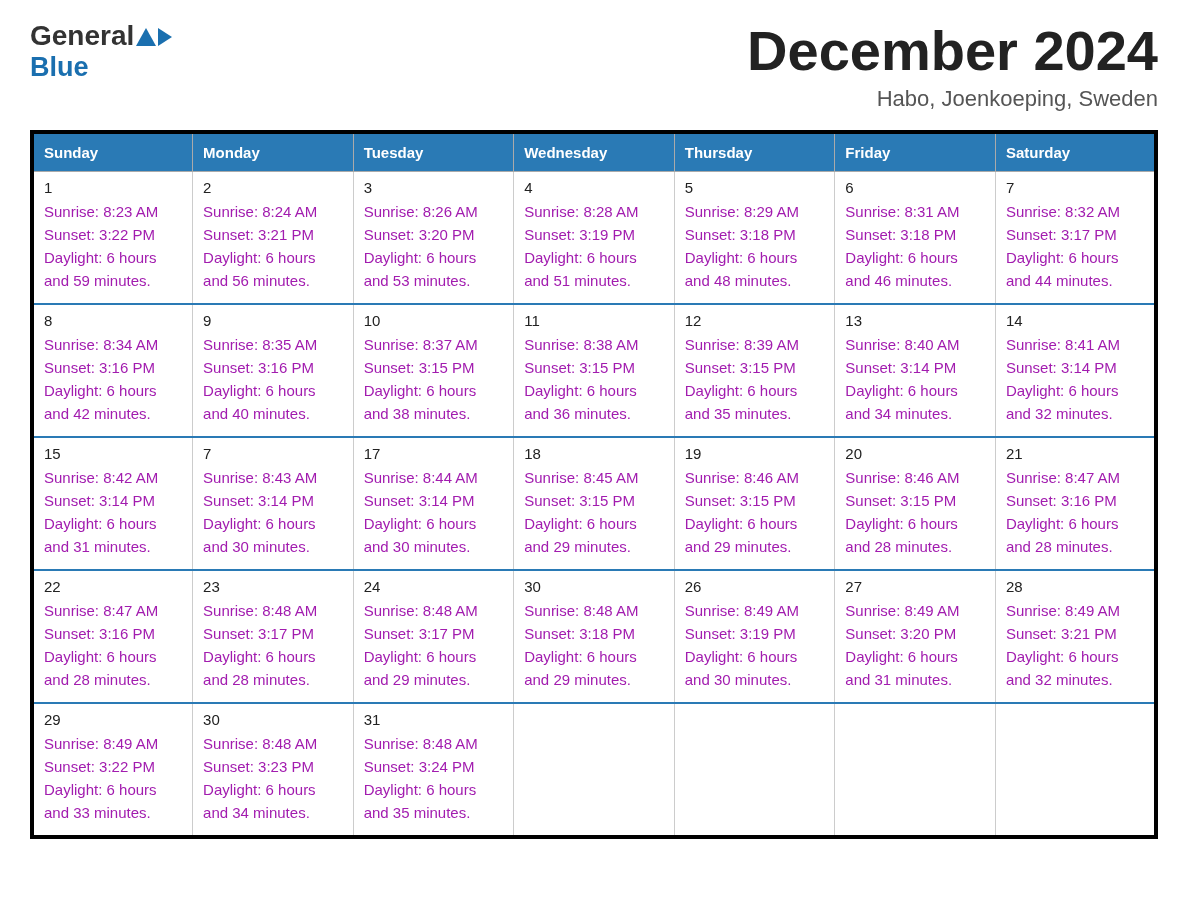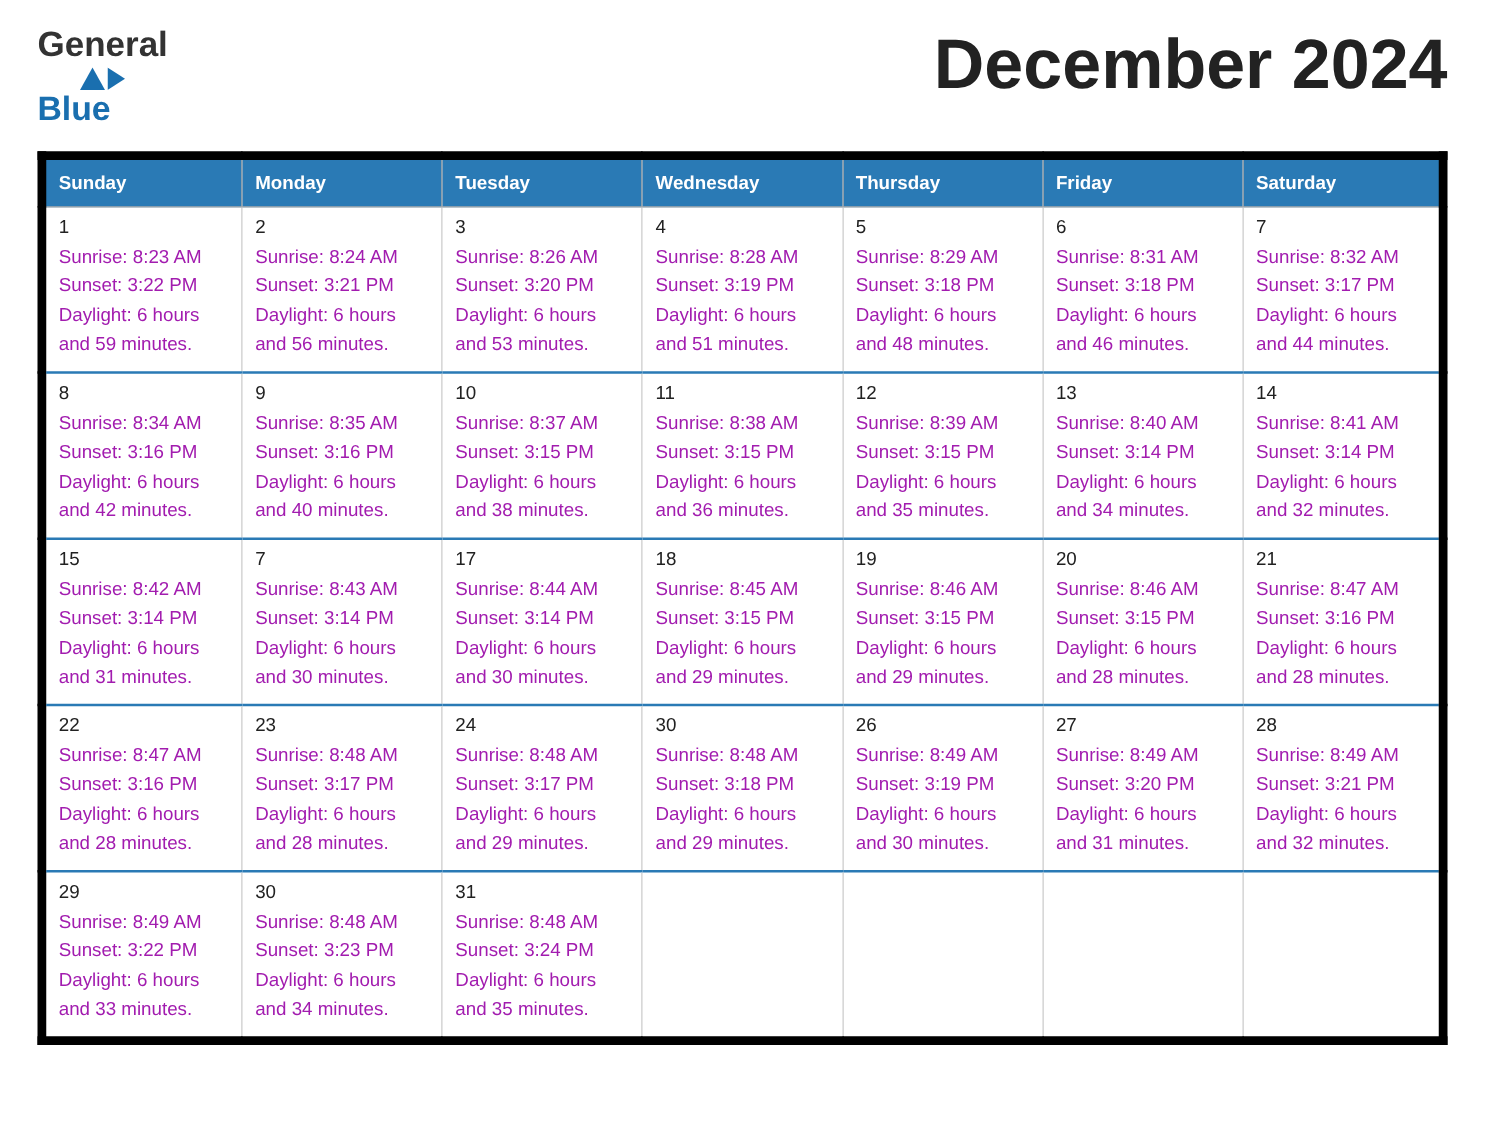--- a/index.html
+++ b/index.html
@@ -19,22 +19,20 @@
     }
 
     .logo {
       display: flex;
       flex-direction: column;
       align-items: flex-start;
     }
 
     .logo-text {
       display: flex;
-      align-items: center;
-      flex-direction: column;
     }
 
     .logo-general {
       font-size: 28px;
       font-weight: bold;
       color: #333;
     }
 
     .logo-blue-part {
       display: flex;
@@ -60,21 +58,21 @@
 
     .location-title {
       font-size: 22px;
       color: #555;
       margin-top: 4px;
     }
 
     .calendar-table {
       width: 100%;
       border-collapse: collapse;
-      border: 7px solid #000000;
+      border: 4px solid #000000;
       padding-left: 19px;
     }
 
     .calendar-table th {
       background-color: #2a7ab5;
       color: #fff;
       font-size: 15px;
       font-weight: bold;
       padding: 10px 10px;
       text-align: left;
@@ -129,20 +127,21 @@
         <svg width="16" height="22" viewBox="0 0 16 22" style="margin-bottom: -2px;">
           <polygon points="0,2 14,11 0,20" fill="#1a6faf"></polygon>
         </svg>
       </div>
     </div>
     <span class="logo-blue">Blue</span>
   </div>
 
   <div class="title-area">
     <div class="month-title">December 2024</div>
+    <div class="location-title">Habo, Joenkoeping, Sweden</div>
   </div>
 </div>
 
 <table class="calendar-table">
   <thead>
     <tr>
     <th>Sunday</th>
         <th>Monday</th>
         <th>Tuesday</th>
         <th>Wednesday</th>

